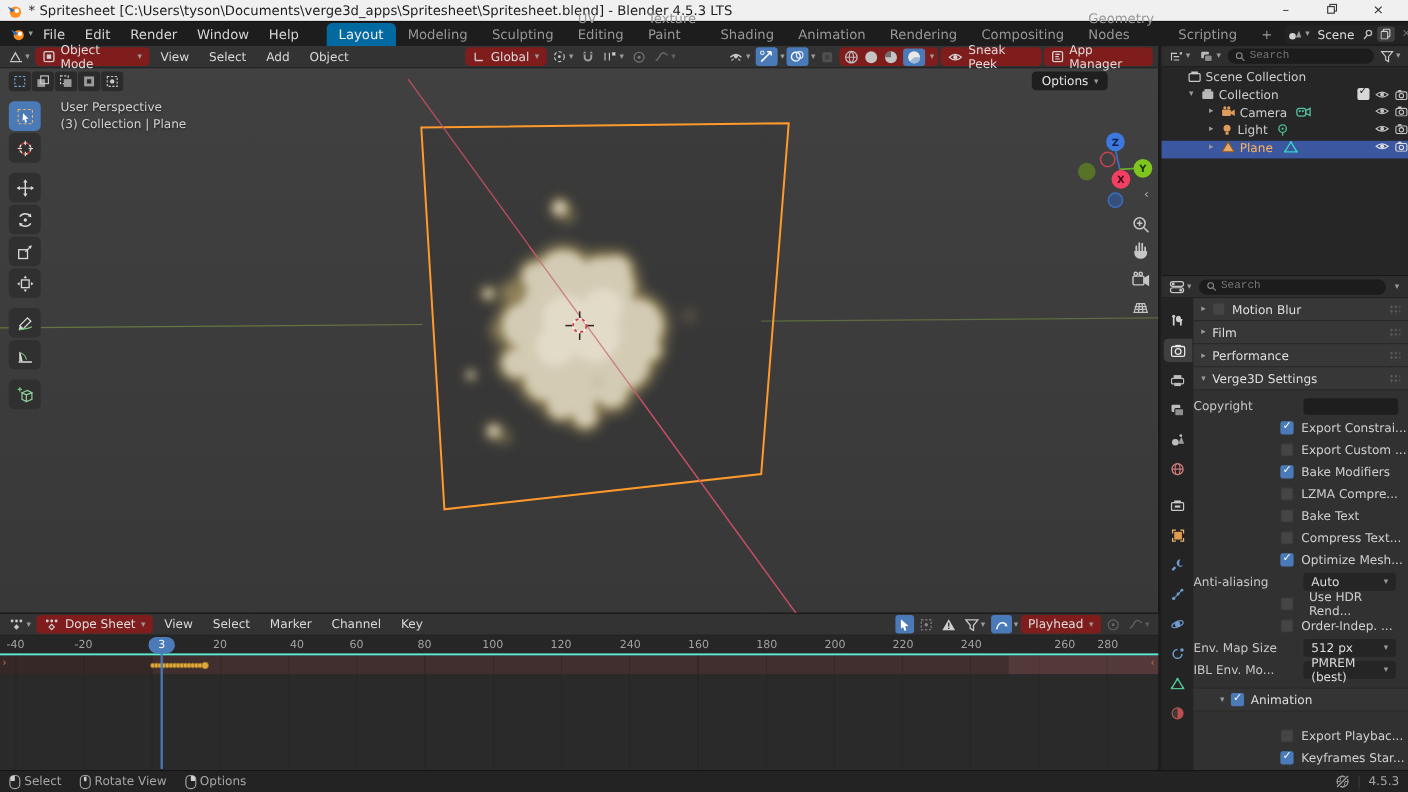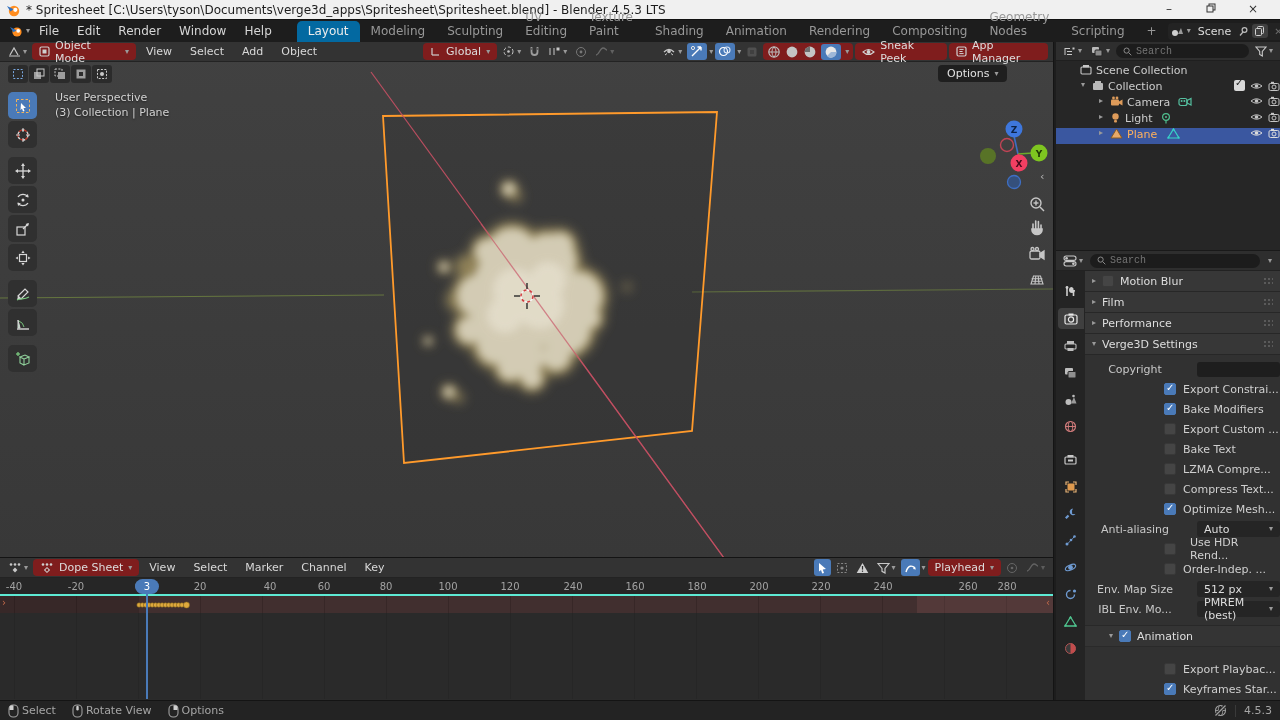--- a/index.html
+++ b/index.html
@@ -64,21 +64,21 @@
   #props{position:absolute;top:208px;left:0;right:0;bottom:0;background:#2e2e2e;border-top:1px solid #191919}
   #props-header{height:20px;background:#2e2e2e;display:flex;align-items:center;padding:0 4px;gap:4px;border-bottom:1px solid #222}
   #prop-tabs{position:absolute;top:20px;left:0;width:29px;bottom:0;background:#242424;display:flex;flex-direction:column;align-items:center;padding-top:10px;gap:6px}
   .ptab{width:26px;height:21px;display:flex;align-items:center;justify-content:center;border-radius:4px 0 0 4px}
   .ptab.active{background:#3f3f3f}
   #prop-content{position:absolute;top:20px;left:29px;right:0;bottom:0;background:#2e2e2e}
   .panel-h{height:21px;display:flex;align-items:center;background:#373737;border-bottom:1px solid #272727;padding:0 7px;gap:6px;color:#dedede}
   .grip{width:10px;height:9px;margin-left:auto;background-image:radial-gradient(#606060 1px,transparent 1.2px);background-size:4px 4px;opacity:.85}
   .pbody{background:#313131;padding:4px 0 2px}
   .prow{height:20px;display:flex;align-items:center}
-  .plabel{width:100px;text-align:center;margin-right:12px;color:#c8c8c8;flex:none;white-space:nowrap;overflow:hidden}
+  .plabel{width:100px;text-align:left;margin-right:0;color:#c8c8c8;flex:none;white-space:nowrap;overflow:hidden}
   .prow .field{width:84px}
   .cbrow{padding-left:79px;gap:7px}
   .cb{width:12px;height:12px;border-radius:2px;background:#454545;border:1px solid #383838;position:relative;flex:none}
   .cb.on{background:#4a7ab8;border-color:#4a7ab8}
   .cb.on::after{content:"✓";position:absolute;left:1px;top:-2px;font-size:10px;color:#fff;font-weight:bold}
   .cb-white{width:11px;height:11px;border-radius:2px;background:#d8d8d8;position:relative;flex:none}
   .cb-white::after{content:"✓";position:absolute;left:1px;top:-3px;font-size:10px;color:#222;font-weight:bold}
   .dd{height:16px;background:#252525;border-radius:3px;display:flex;align-items:center;padding:0 7px;color:#ddd;gap:4px}
   .dd .chev{margin-left:auto}
   .tfield{height:15px;background:#1e1e1e;border-radius:3px;width:86px}
@@ -964,34 +964,34 @@
       <div class="pbody">
         <div class="prow">
           <span class="plabel">Copyright</span>
           <span class="tfield"></span>
         </div>
         <div class="prow cbrow">
           <span class="cb on"></span>
           <span>Export Constrai...</span>
         </div>
         <div class="prow cbrow">
+          <span class="cb"></span>
+          <span>Export Custom ...</span>
+        </div>
+        <div class="prow cbrow">
           <span class="cb on"></span>
           <span>Bake Modifiers</span>
         </div>
         <div class="prow cbrow">
           <span class="cb"></span>
-          <span>Export Custom ...</span>
+          <span>LZMA Compre...</span>
         </div>
         <div class="prow cbrow">
           <span class="cb"></span>
           <span>Bake Text</span>
-        </div>
-        <div class="prow cbrow">
-          <span class="cb"></span>
-          <span>LZMA Compre...</span>
         </div>
         <div class="prow cbrow">
           <span class="cb"></span>
           <span>Compress Text...</span>
         </div>
         <div class="prow cbrow">
           <span class="cb on"></span>
           <span>Optimize Mesh...</span>
         </div>
         <div class="prow">

